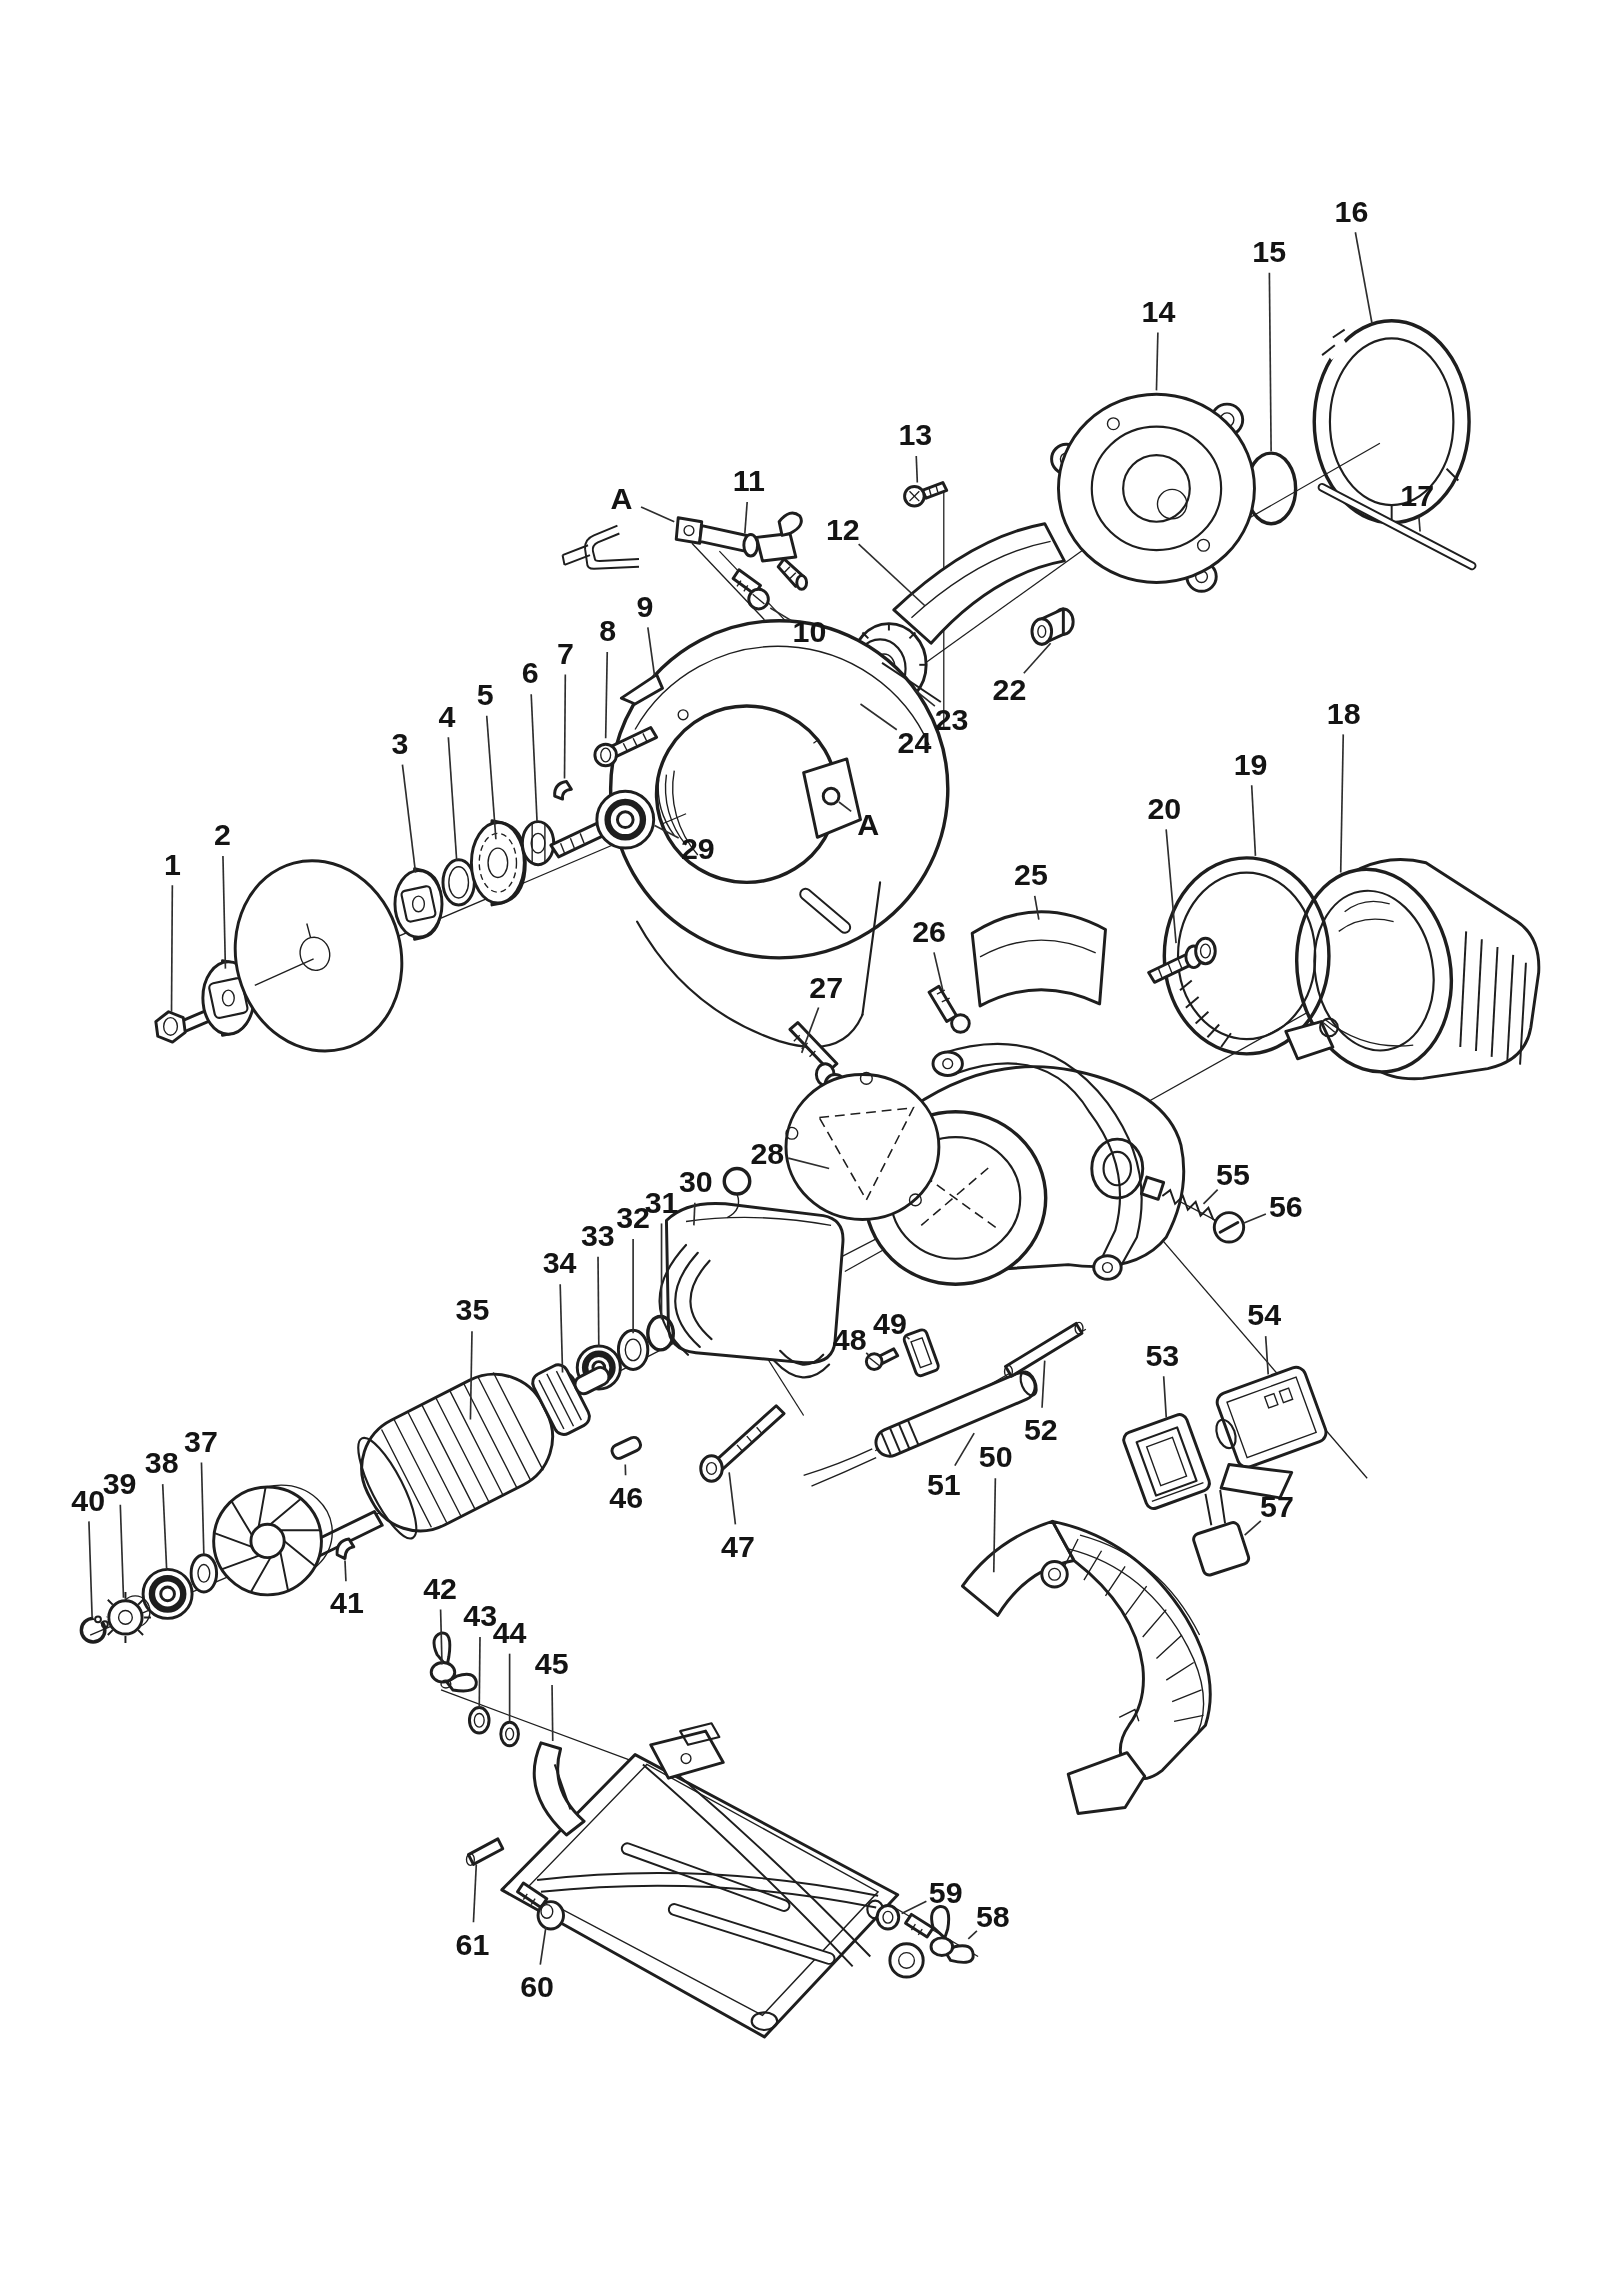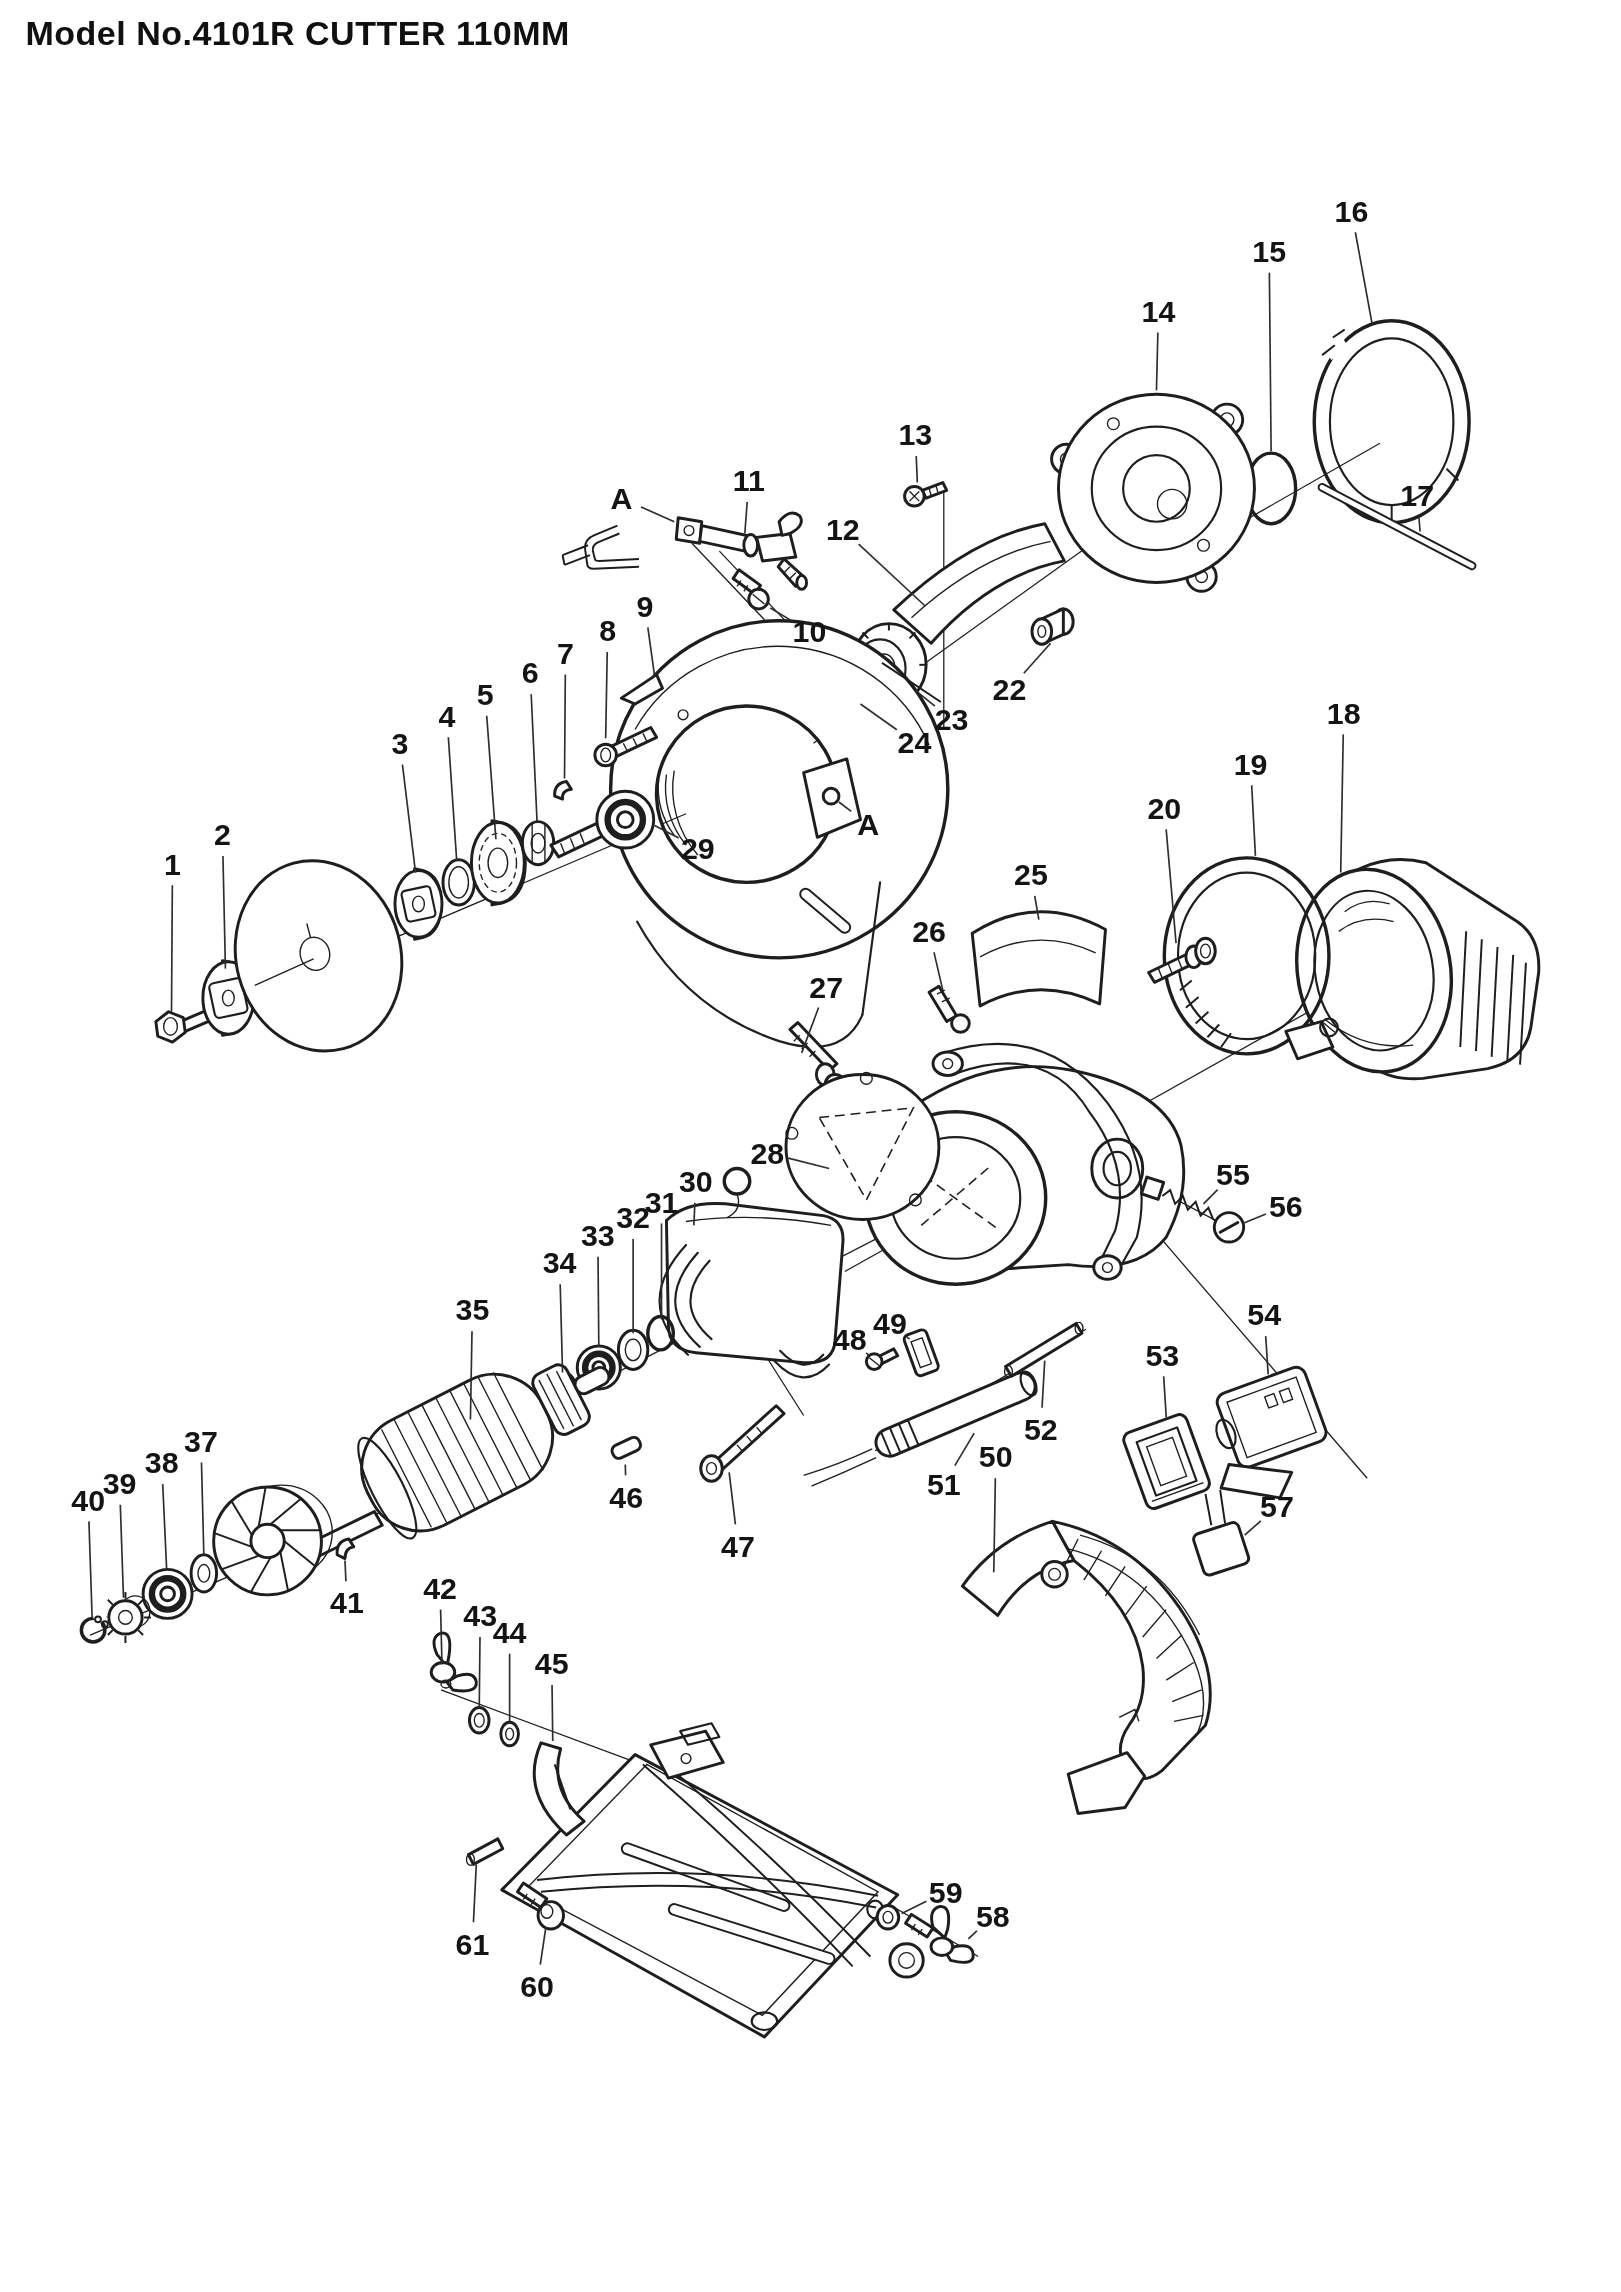--- a/index.html
+++ b/index.html
@@ -22,21 +22,20 @@
   .tube {stroke:var(--ink,#1e1e1e);stroke-width:9;stroke-linecap:round;}
   .tubew{stroke:#fff;stroke-width:5;stroke-linecap:round;}
   text.callout{font-family:"Liberation Sans",sans-serif;font-size:31px;font-weight:600;
                fill:var(--label,#141414);text-anchor:middle;}
   .leader{stroke:var(--leader,#2e2e2e);stroke-width:1.7;fill:none;}
 </style>
 </head>
 <body>
 
 <div class="stage">
-  <div class="title">Model No.4101R CUTTER 110MM</div>
 
   <svg viewBox="0 0 1654 2339">
 
     <g>
       <line class="axis" x1="195" y1="1045" x2="700" y2="830"></line>
       <line class="axis" x1="830" y1="758" x2="1162" y2="520"></line>
       <line class="axis" x1="92" y1="1668" x2="395" y2="1540"></line>
       <line class="axis" x1="560" y1="1436" x2="940" y2="1240"></line>
       <line class="axis" x1="450" y1="1724" x2="660" y2="1802"></line>
       <line class="axis" x1="745" y1="1848" x2="998" y2="1996"></line>

